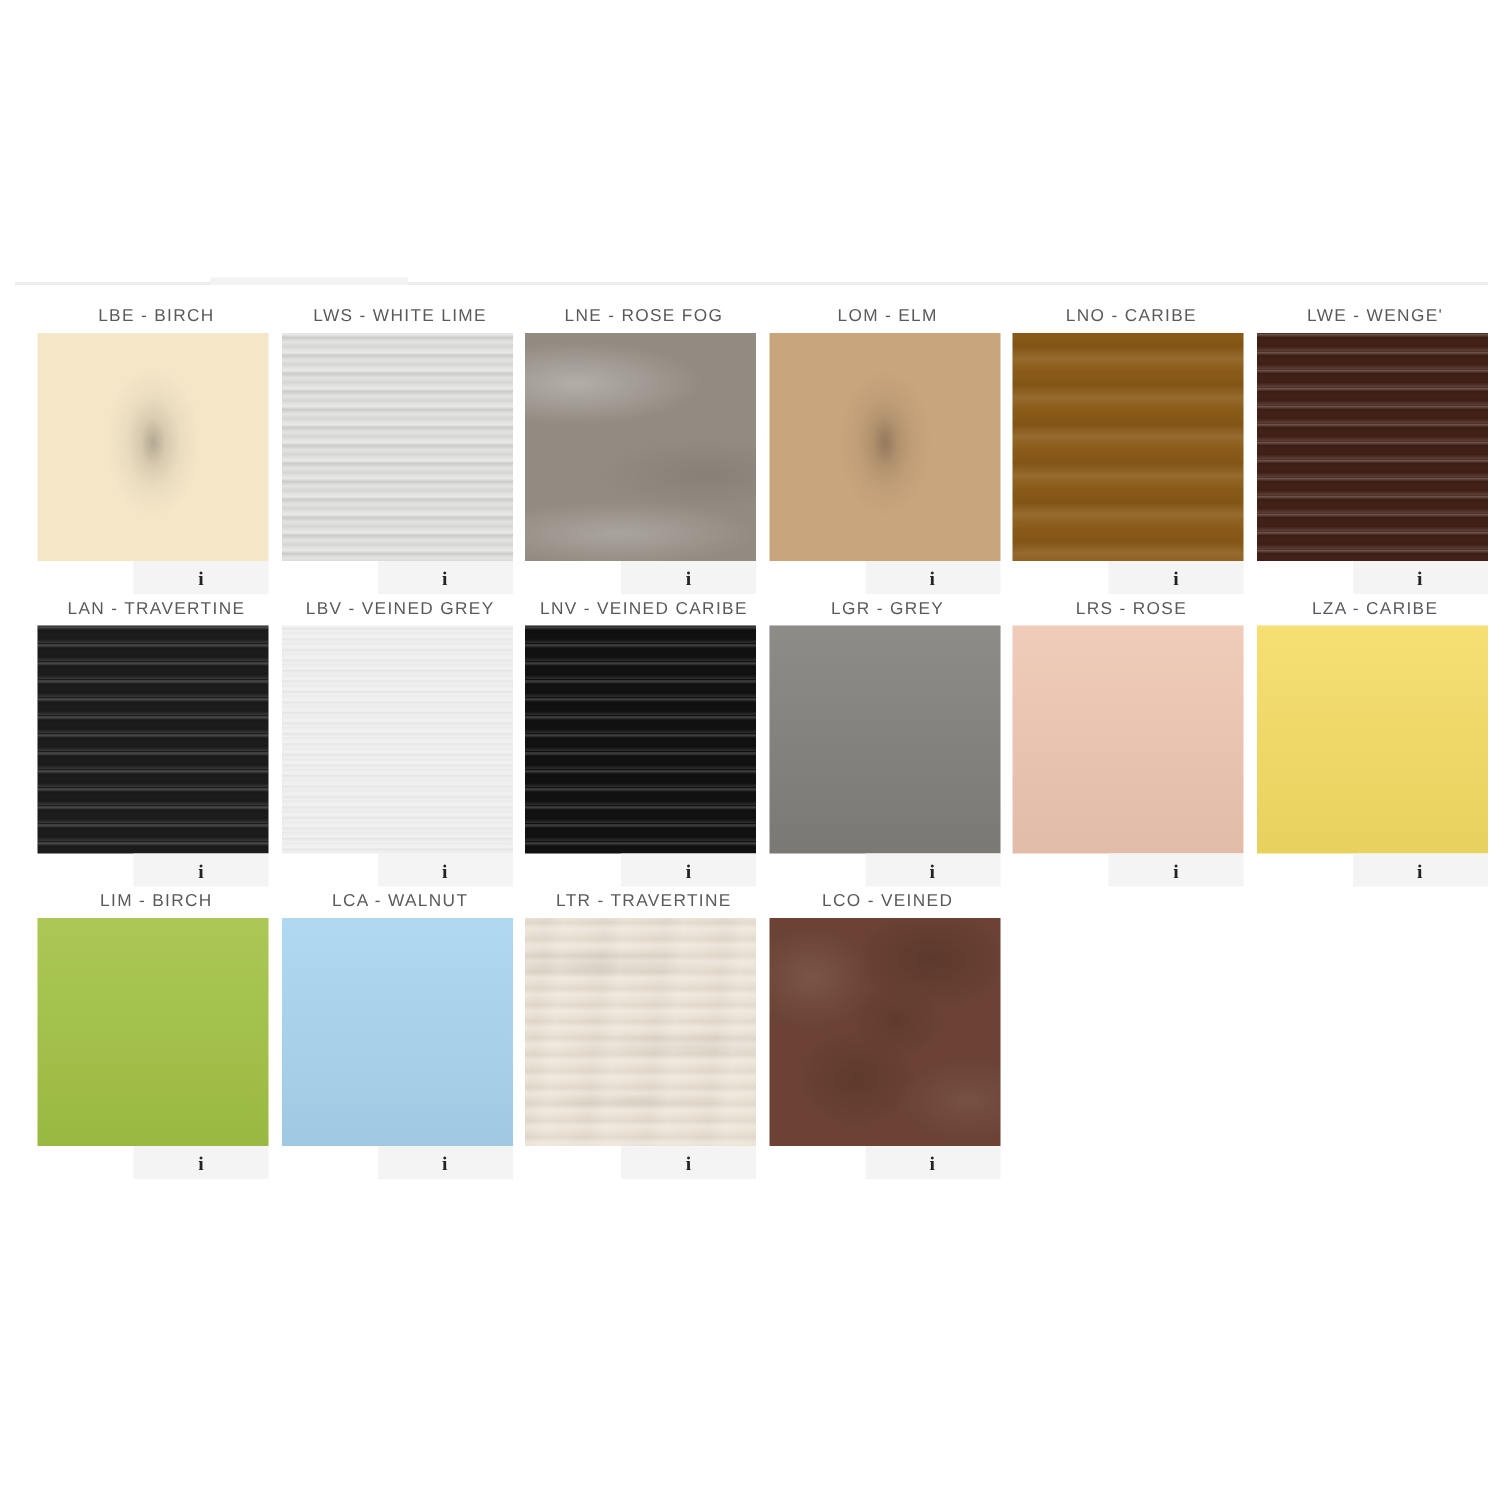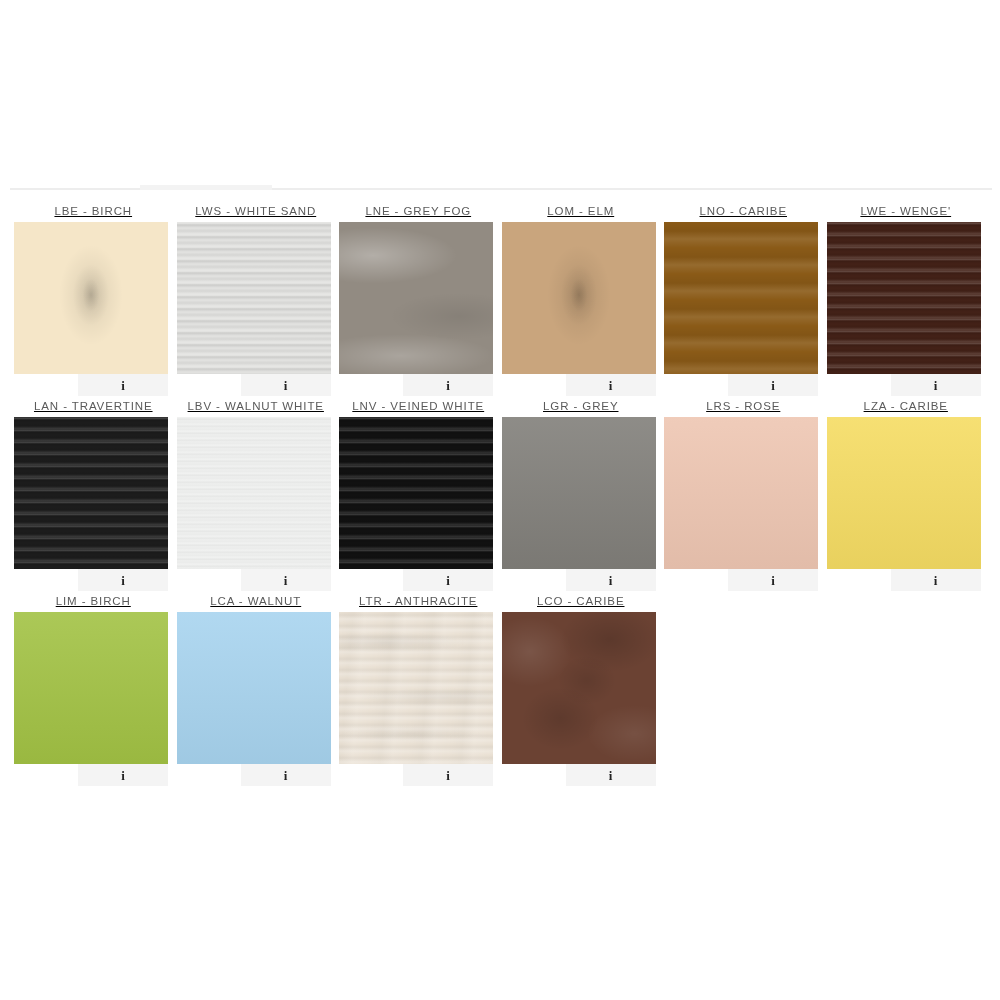--- a/index.html
+++ b/index.html
@@ -36,24 +36,23 @@
 
   
   #swatch-grid {
     position: absolute;
     left: 0;
     top: 200px;
     width: 1000px;
     display: grid;
     grid-template-columns: repeat(6, 162.5px);
     justify-content: start;
-    padding-left: 12px;
+    padding-left: 23px;
     box-sizing: border-box;
     row-gap: 0px;
-    text-decoration: underline;
   }
 
   .swatch-cell {
     width: 162.5px;
     height: 195px;
     position: relative;
     box-sizing: border-box;
   }
 
   .swatch-label {
@@ -189,32 +188,32 @@
       <div class="swatch-body">
         <div class="swatch-tile" style="background-color: rgb(245, 230, 200);">
           <div class="tex grain-h knots"></div>
         </div>
         <div class="info-btn">
           <span class="info-glyph">i</span>
         </div>
       </div>
     </div>
     <div class="swatch-cell">
-      <div class="swatch-label">LWS - WHITE SAND</div>
+      <div class="swatch-label">LWS - WHITE LIME</div>
       <div class="swatch-body">
         <div class="swatch-tile" style="background-color: rgb(227, 227, 225);">
           <div class="tex grain-h2"></div>
         </div>
         <div class="info-btn">
           <span class="info-glyph">i</span>
         </div>
       </div>
     </div>
     <div class="swatch-cell">
-      <div class="swatch-label">LNE - GREY FOG</div>
+      <div class="swatch-label">LNE - ROSE FOG</div>
       <div class="swatch-body">
         <div class="swatch-tile" style="background-color: rgb(146, 139, 130);">
           <div class="tex grain-h2 cloudy"></div>
         </div>
         <div class="info-btn">
           <span class="info-glyph">i</span>
         </div>
       </div>
     </div>
     <div class="swatch-cell">
@@ -255,32 +254,32 @@
       <div class="swatch-body">
         <div class="swatch-tile" style="background-color: rgb(28, 28, 28);">
           <div class="tex grain-h2"></div>
         </div>
         <div class="info-btn">
           <span class="info-glyph">i</span>
         </div>
       </div>
     </div>
     <div class="swatch-cell">
-      <div class="swatch-label">LBV - WALNUT WHITE</div>
+      <div class="swatch-label">LBV - VEINED GREY</div>
       <div class="swatch-body">
         <div class="swatch-tile" style="background-color: rgb(239, 240, 239);">
           <div class="tex grain-h"></div>
         </div>
         <div class="info-btn">
           <span class="info-glyph">i</span>
         </div>
       </div>
     </div>
     <div class="swatch-cell">
-      <div class="swatch-label">LNV - VEINED WHITE</div>
+      <div class="swatch-label">LNV - VEINED CARIBE</div>
       <div class="swatch-body">
         <div class="swatch-tile" style="background-color: rgb(17, 17, 17);">
           <div class="tex grain-h2"></div>
         </div>
         <div class="info-btn">
           <span class="info-glyph">i</span>
         </div>
       </div>
     </div>
     <div class="swatch-cell">
@@ -332,32 +331,32 @@
       <div class="swatch-body">
         <div class="swatch-tile" style="background-color: rgb(168, 212, 239);">
           <div class="tex vsheen"></div>
         </div>
         <div class="info-btn">
           <span class="info-glyph">i</span>
         </div>
       </div>
     </div>
     <div class="swatch-cell">
-      <div class="swatch-label">LTR - ANTHRACITE</div>
+      <div class="swatch-label">LTR - TRAVERTINE</div>
       <div class="swatch-body">
         <div class="swatch-tile" style="background-color: rgb(234, 225, 212);">
           <div class="tex travertine"></div>
         </div>
         <div class="info-btn">
           <span class="info-glyph">i</span>
         </div>
       </div>
     </div>
     <div class="swatch-cell">
-      <div class="swatch-label">LCO - CARIBE</div>
+      <div class="swatch-label">LCO - VEINED</div>
       <div class="swatch-body">
         <div class="swatch-tile" style="background-color: rgb(107, 66, 51);">
           <div class="tex mottle"></div>
         </div>
         <div class="info-btn">
           <span class="info-glyph">i</span>
         </div>
       </div>
     </div>
   </div>

